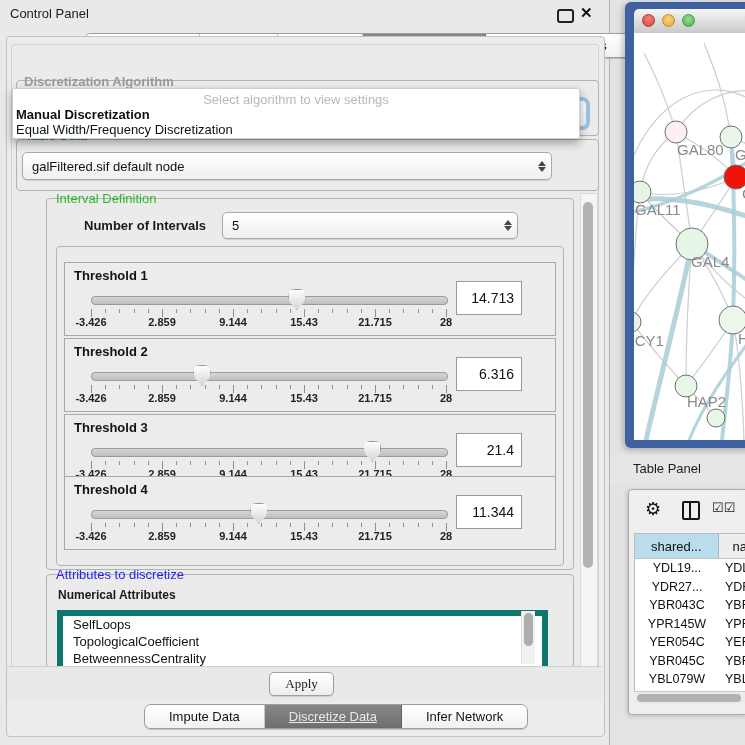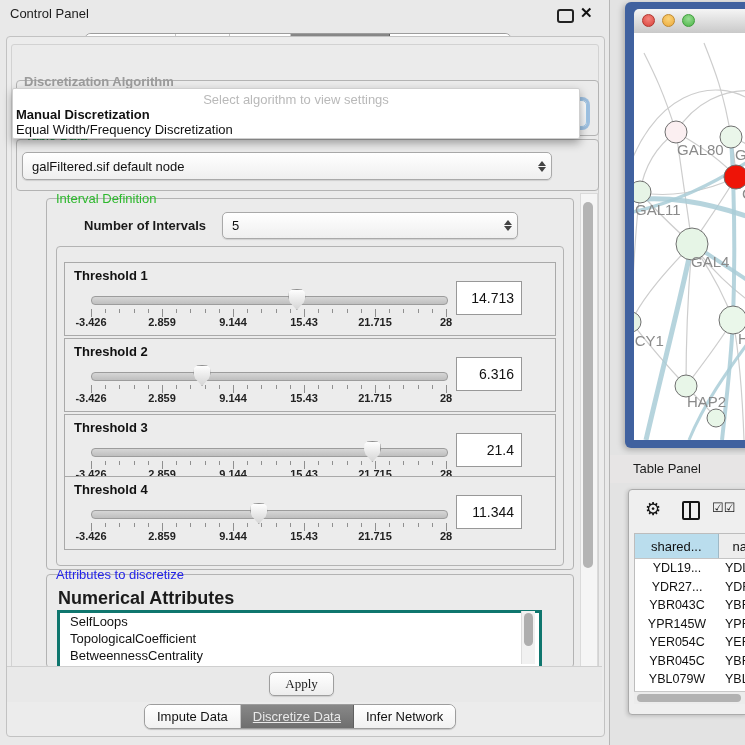--- a/index.html
+++ b/index.html
@@ -13,21 +13,21 @@
     border-right:1px solid #b6b6b6;}
   #cw-titlebar{left:0;top:0;width:100%;height:27px;}
   #cw-title{left:10px;top:6px;font-size:13px;color:#1c1c1c;}
   #float-btn{left:557px;top:9px;width:13px;height:10px;border:2px solid #222;border-radius:3px;}
   #close-btn{left:580px;top:4px;font-size:15px;font-weight:bold;color:#111;}
 
   
   .seg{display:flex;border:1px solid #9d9d9d;border-radius:7px;overflow:hidden;
        background:#fcfcfc;box-shadow:0 1px 1px rgba(0,0,0,.18);height:23px;}
   .seg .segi{display:flex;align-items:center;justify-content:center;font-size:13px;
-       padding:0 12px;border-right:1px solid #c6c6c6;background:linear-gradient(#ffffff,#f1f1f1);
+       padding:0 24px;border-right:1px solid #c6c6c6;background:linear-gradient(#ffffff,#f1f1f1);
        color:#111;white-space:nowrap;}
   .seg .segi:last-child{border-right:none;}
   .seg .segi.sel{background:linear-gradient(#888888,#6e6e6e);color:#e9e9e9;border-right-color:#5f5f5f;text-decoration:underline;}
   #top-tabs{left:84px;top:33px;}
   #bottom-tabs{left:144px;top:704px;}
 
   #main-panel{left:6px;top:36px;width:597px;height:699px;background:#ececec;
     border:1px solid #c2c2c2;border-radius:4px;}
   #inner-panel{left:11px;top:44px;width:586px;height:654px;background:#ebebeb;
     border:1px solid #d2d2d2;border-radius:3px;}
@@ -83,23 +83,23 @@
   .ticks{position:absolute;left:26px;top:46px;width:356px;height:8px;}
   .tick{position:absolute;top:0;width:1px;background:#8f8f8f;}
   .ticklabels{position:absolute;left:26px;top:53px;width:356px;height:14px;}
   .ticklab{position:absolute;transform:translateX(-50%);font-size:11px;font-weight:bold;color:#222;white-space:nowrap;}
   .vbox{position:absolute;left:391px;top:18px;width:66px;height:34px;background:#ffffff;
     border:1px solid #989898;font-size:14px;color:#111;display:flex;align-items:center;
     justify-content:flex-end;padding-right:7px;box-sizing:border-box;}
 
   #attr-group{left:46px;top:574px;width:526px;height:92px;}
   #attr-title{left:53px;top:567px;color:#2424e8;}
-  #attr-label{left:58px;top:588px;font-size:18px;font-weight:bold;}
+  #attr-label{left:58px;top:588px;font-size:12px;font-weight:bold;}
   #attr-list{left:57px;top:610px;width:479px;height:55px;background:#ffffff;
-    border:3px solid #0f766e;overflow:hidden;}
+    border:6px solid #0f766e;overflow:hidden;}
   .attr-item{font-size:13px;color:#111;padding-left:10px;line-height:17px;white-space:nowrap;}
   #attr-scroll{left:521px;top:611px;width:13px;height:53px;background:#f1f1f1;border-left:1px solid #ddd;}
   #attr-thumb{left:2px;top:2px;width:9px;height:33px;background:#aeaeae;border-radius:5px;}
 
   #apply-strip{left:7px;top:666px;width:595px;height:35px;background:#e9e9e9;border-top:1px solid #cfcfcf;}
   #apply-btn{left:262px;top:5px;width:63px;height:22px;border:1px solid #9e9e9e;border-radius:5px;
     background:linear-gradient(#ffffff,#ededed);font-size:13px;display:flex;align-items:center;
     justify-content:center;box-shadow:0 1px 1px rgba(0,0,0,.12);font-family:Liberation Serif, serif;}
 
   

